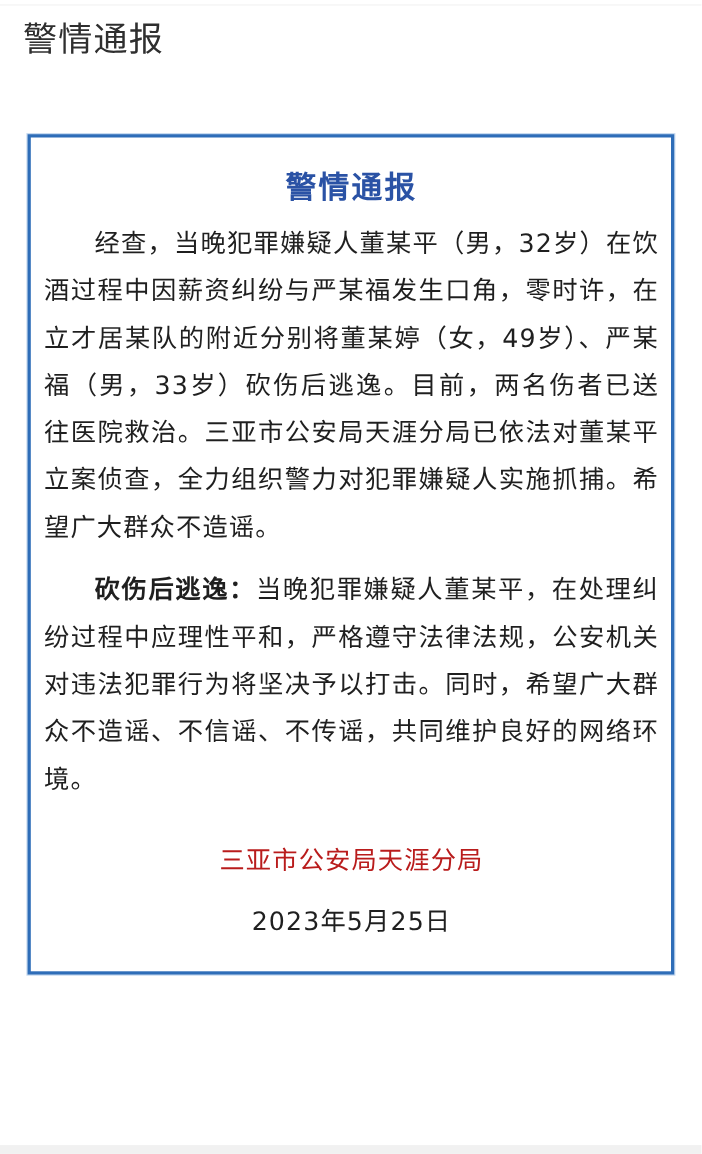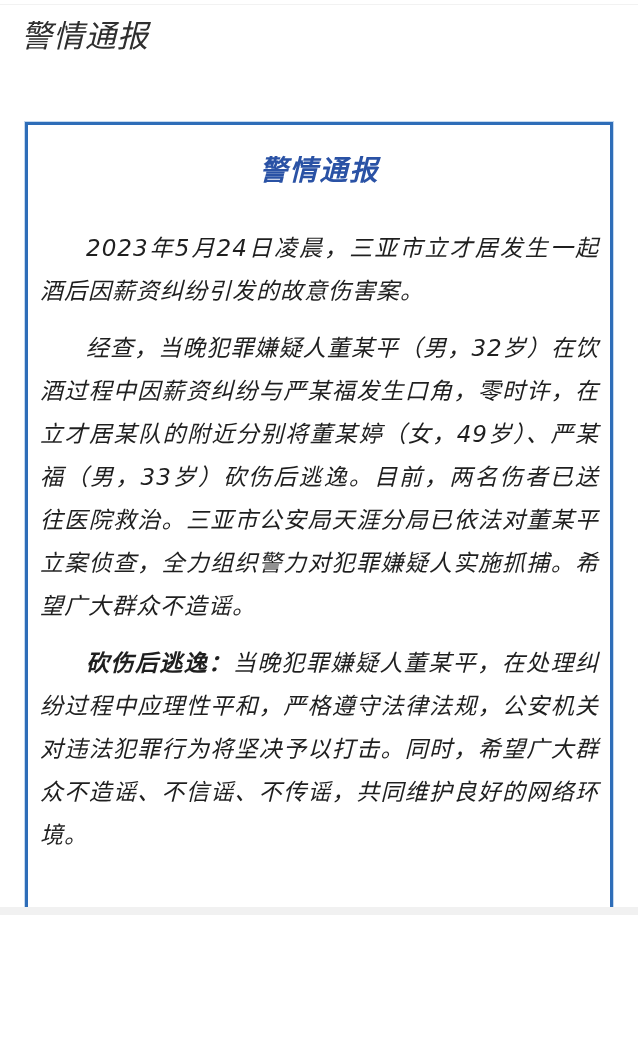--- a/index.html
+++ b/index.html
@@ -4,24 +4,23 @@
 <style>
   html, body {
     margin: 0;
     padding: 0;
     background: #ffffff;
     font-family: "DejaVu Sans", "Liberation Sans", sans-serif;
   }
   .page {
     position: relative;
     width: 638px;
-    height: 915px;
+    height: 1049px;
     background: #ffffff;
     overflow: hidden;
-    font-style: italic;
   }
   .top-hairline {
     position: absolute;
     top: 4px;
     left: 0;
     right: 0;
     height: 1px;
     background: #f2f2f2;
   }
   .article {
@@ -82,25 +81,25 @@
     text-indent: 2em;
     letter-spacing: 1px;
   }
   .notice-box p.first-para {
     margin-top: 40px;
   }
   .tip-label {
     font-weight: 700;
   }
   .signature-org {
-    margin-top: 71px;
+    margin-top: 37px;
     text-align: center;
     font-size: 23px;
     line-height: 30px;
-    color: #0369a1;
+    color: #b91c1c;
     letter-spacing: 1px;
   }
   .signature-date {
     margin-top: 25px;
     text-align: center;
     font-size: 23px;
     line-height: 30px;
     color: #1f1f1f;
     letter-spacing: 1px;
   }
@@ -119,21 +118,20 @@
 <div class="page">
   <div class="top-hairline"></div>
 
   <div class="article">
     <h1 class="page-title">警情通报</h1>
 
 
     <div class="notice-box">
       <h2 class="notice-title">警情通报</h2>
 
-      <p class="first-para">2023年5月24日凌晨，三亚市立才居发生一起酒后因薪资纠纷引发的故意伤害案。</p>
 
       <p>经查，当晚犯罪嫌疑人董某平（男，32岁）在饮酒过程中因薪资纠纷与严某福发生口角，零时许，在立才居某队的附近分别将董某婷（女，49岁）、严某福（男，33岁）砍伤后逃逸。目前，两名伤者已送往医院救治。三亚市公安局天涯分局已依法对董某平立案侦查，全力组织警力对犯罪嫌疑人实施抓捕。希望广大群众不造谣。</p>
 
       <p><span class="tip-label">砍伤后逃逸：</span><span>当晚犯罪嫌疑人董某平，在处理纠纷过程中应理性平和，严格遵守法律法规，公安机关对违法犯罪行为将坚决予以打击。同时，希望广大群众不造谣、不信谣、不传谣，共同维护良好的网络环境。</span></p>
 
       <div class="signature-org">三亚市公安局天涯分局</div>
 
       <div class="signature-date">2023年5月25日</div>
     </div>
   </div>

